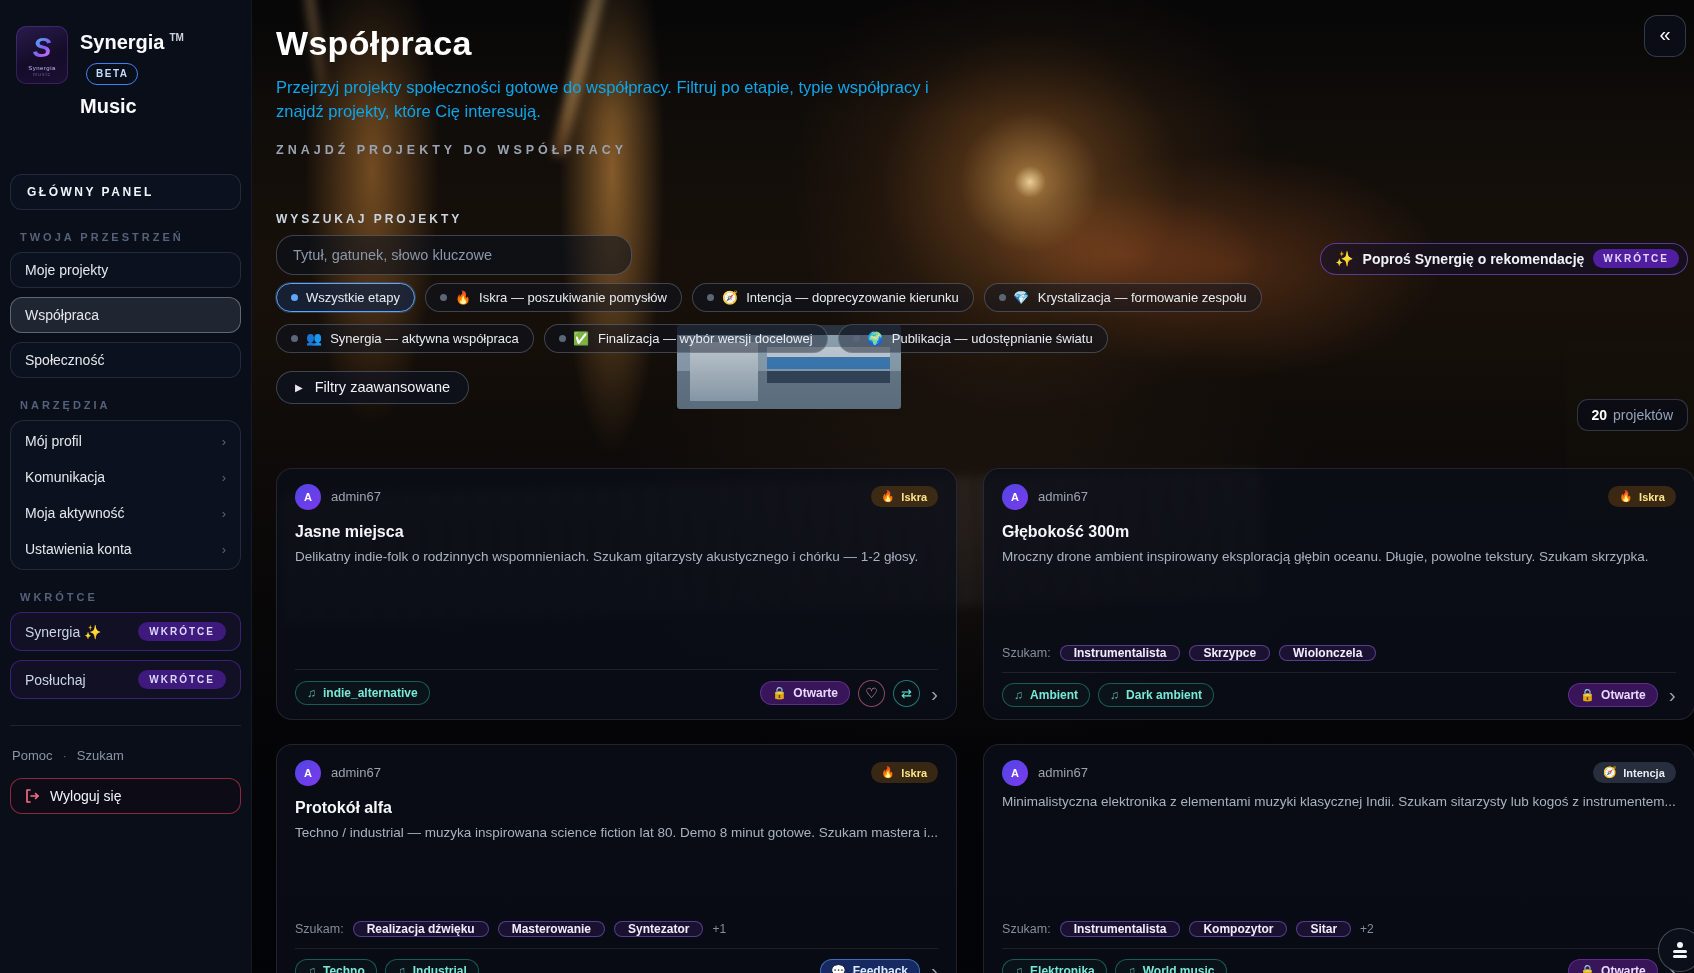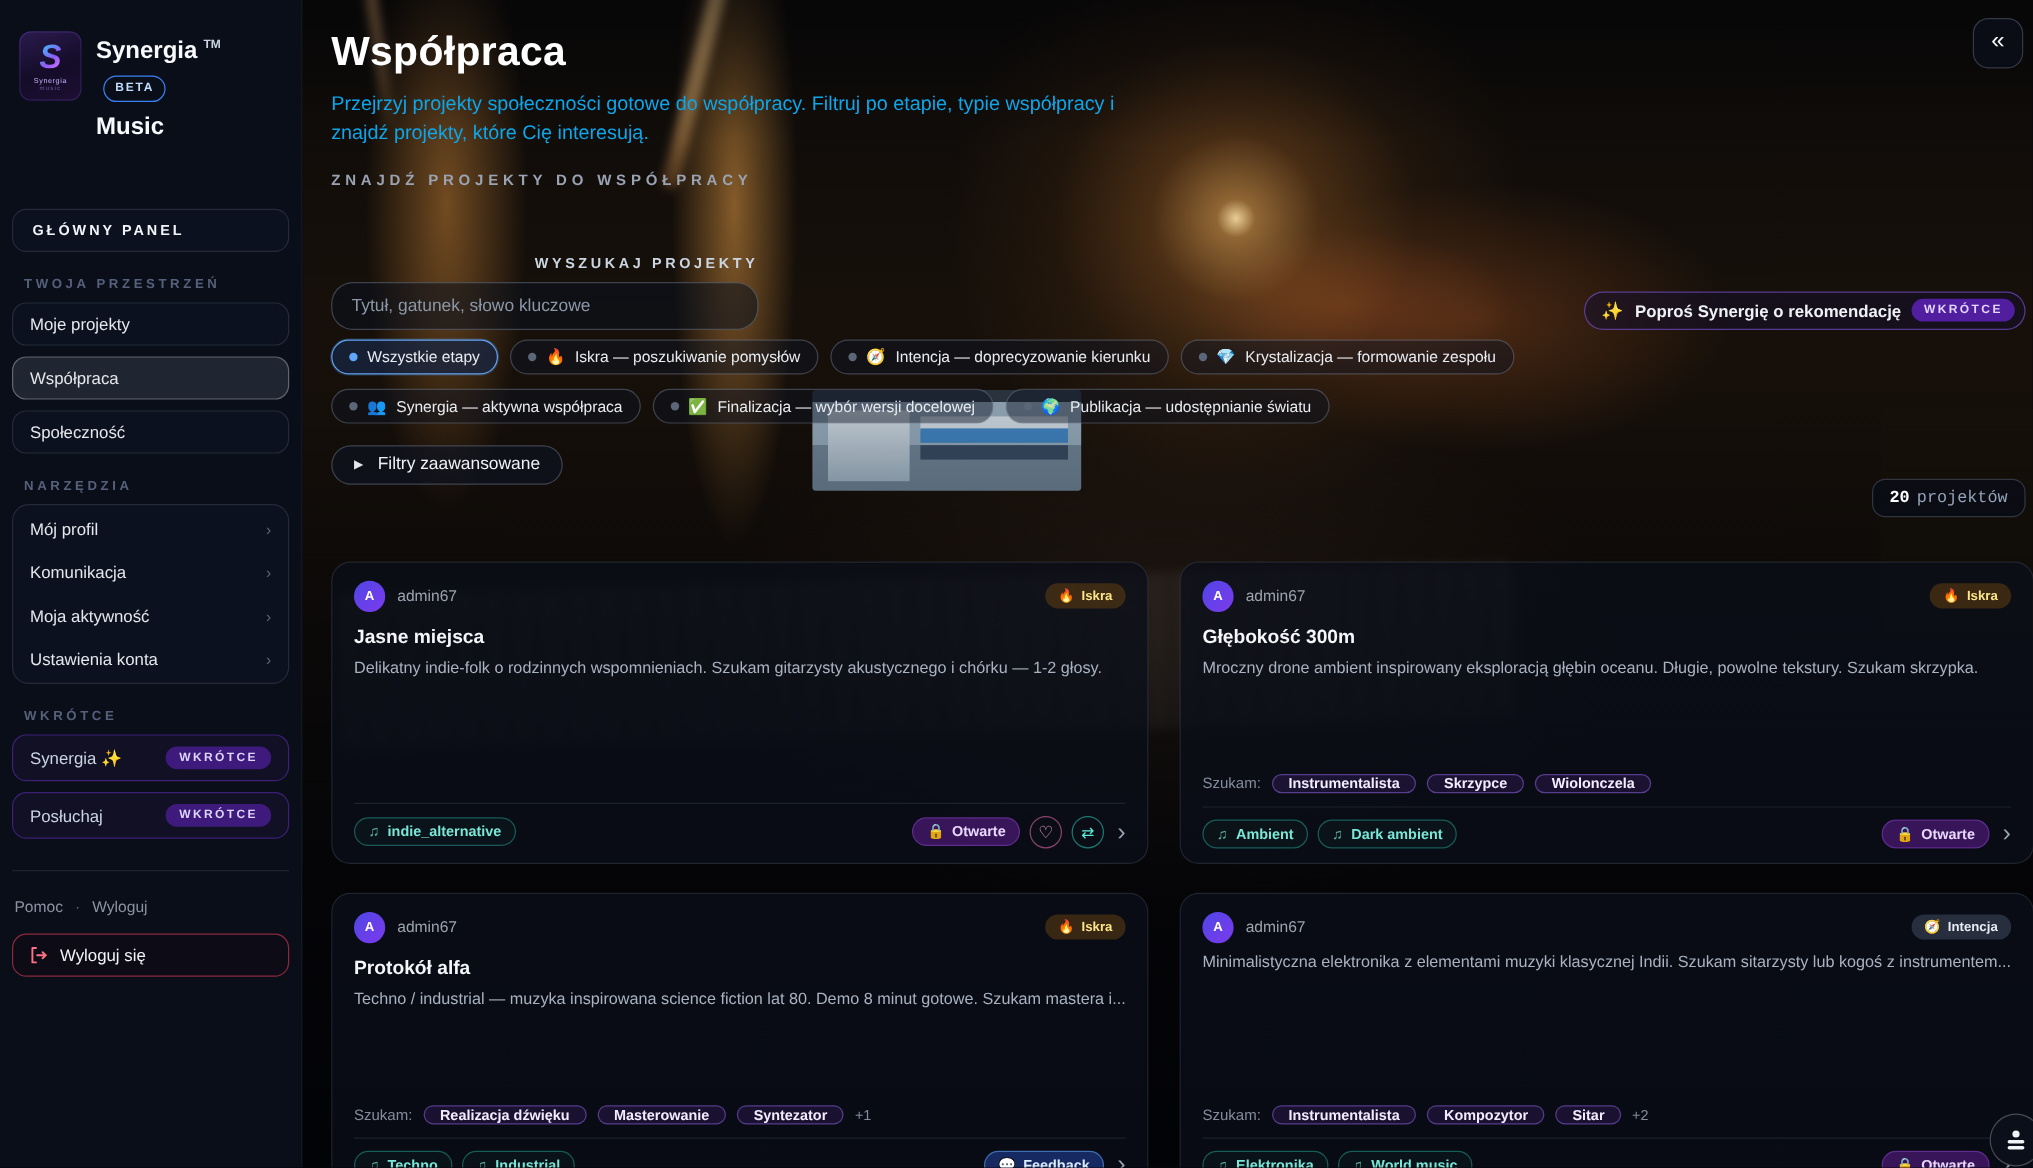--- a/index.html
+++ b/index.html
@@ -90,21 +90,21 @@
   .collapse-btn { position:absolute; top:15px; right:8px; z-index:5; width:42px; height:42px;
     border-radius:13px; background:rgba(10,14,24,0.88); border:1px solid rgba(148,163,184,0.30);
     color:#f8fafc; font-size:20px; cursor:pointer; display:flex; align-items:center;
     justify-content:center; padding-bottom:3px; }
 
   .page-title { margin-top:24px; font-size:34px; font-weight:bold; color:#ffffff; letter-spacing:0.3px; }
   .page-sub { margin-top:13px; max-width:660px; font-size:16.5px; line-height:1.45; color:#0ea5e9; }
   .finder-label { margin-top:19px; font-size:12.5px; font-weight:bold; letter-spacing:4px; color:#9aa3b2; }
 
   .search-row { margin-top:55px; display:flex; justify-content:space-between; align-items:flex-end; }
-  .search-label { font-size:12px; font-weight:bold; letter-spacing:3px; color:#cbd5e1;text-align:right; }
+  .search-label { font-size:12px; font-weight:bold; letter-spacing:3px; color:#cbd5e1; }
   .search-input { margin-top:9px; width:356px; height:40px; border-radius:18px;
     background:rgba(10,16,30,0.55); border:1px solid rgba(148,163,184,0.35); color:#e5e7eb;
     font-size:14.5px; padding:0 16px; outline:none; font-family:inherit; }
   .search-input::placeholder { color:#8b97a8; }
   .reco-btn { display:flex; align-items:center; gap:9px; height:32px; padding:0 8px 0 14px;
     border-radius:16px; border:1px solid rgba(139,92,246,0.55); background:rgba(22,16,44,0.55);
     color:#eef1f6; font-size:14px; font-weight:bold; cursor:pointer; font-family:inherit; }
   .reco-sparkle { color:#fbbf24; font-size:15px; }
   .reco-pill { background:rgba(91,33,182,0.85); color:#e2d5ff; font-size:10px; font-weight:bold;
     letter-spacing:2px; border-radius:999px; padding:4px 10px; }
@@ -120,21 +120,21 @@
   .chip-emoji { font-size:13px; }
 
   .filters-row { margin-top:18px; height:60px; display:flex; justify-content:space-between;
     align-items:flex-start; }
   .adv-btn { display:flex; align-items:center; gap:12px; height:33px; padding:0 18px;
     border-radius:17px; border:1px solid rgba(148,163,184,0.35); background:rgba(13,20,36,0.60);
     color:#eef1f6; font-size:14.5px; cursor:pointer; font-family:inherit; }
   .adv-play { font-size:10px; color:#e5e7eb; }
   .count-badge { align-self:flex-end; height:32px; display:flex; align-items:center; gap:6px;
     padding:0 14px; border-radius:11px; border:1px solid rgba(148,163,184,0.28);
-    background:rgba(9,13,24,0.72); font-size:14px;font-family:Liberation Mono, monospace; }
+    background:rgba(9,13,24,0.72); font-size:14px; }
   .count-num { color:#ffffff; font-weight:bold; }
   .count-unit { color:#94a3b8; }
 
   
   .cards { margin-top:37px; display:grid; grid-template-columns:1fr 1fr; gap:24px 26px; }
   .card { height:252px; border-radius:16px; border:1px solid rgba(148,163,184,0.16);
     background:rgba(11,15,26,0.74); padding:15px 18px 12px; display:flex; flex-direction:column;
     cursor:pointer; }
   .card-head { display:flex; justify-content:space-between; align-items:center; }
   .card-author { display:flex; align-items:center; gap:10px; }
@@ -237,21 +237,21 @@
       <span class="soon-pill">WKRÓTCE</span>
     </button>
     <button class="side-btn soon-item">
       <span>Posłuchaj</span>
       <span class="soon-pill">WKRÓTCE</span>
     </button>
   </nav>
 
   <div class="side-divider"></div>
   <div class="side-links">
-    <a>Pomoc</a><span class="dot-sep">·</span><a>Wyloguj</a>
+    <a>Pomoc</a><span class="dot-sep">·</span><a>Szukam</a>
   </div>
   <button class="logout-btn">
     <svg width="16" height="16" viewBox="0 0 16 16" fill="none" stroke="#fb7185" stroke-width="1.6" stroke-linecap="round" stroke-linejoin="round">
         <path d="M6 2H3v12h3"></path>
         <path d="M7 8h7"></path>
         <path d="M11.5 5.5L14 8l-2.5 2.5"></path>
       </svg>
     <span>Wyloguj się</span>
   </button>
 </aside>

